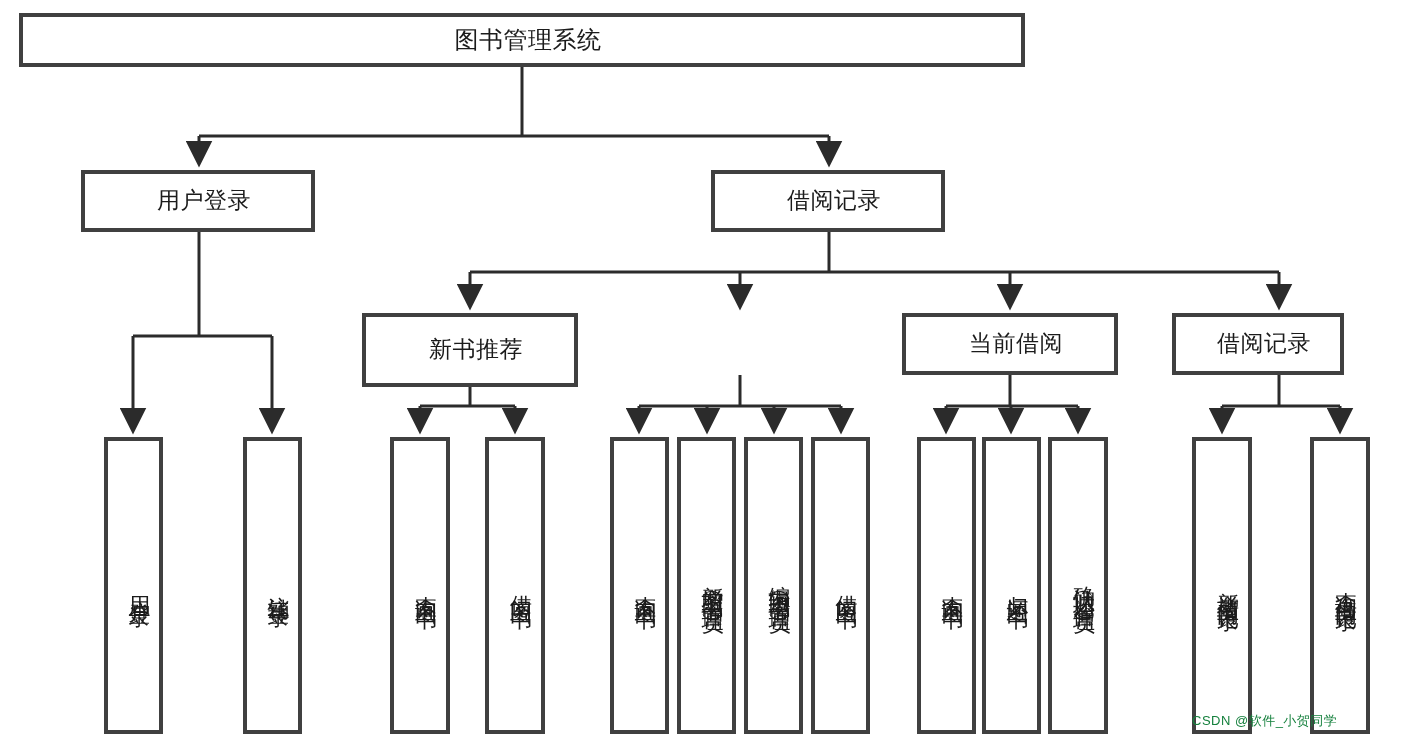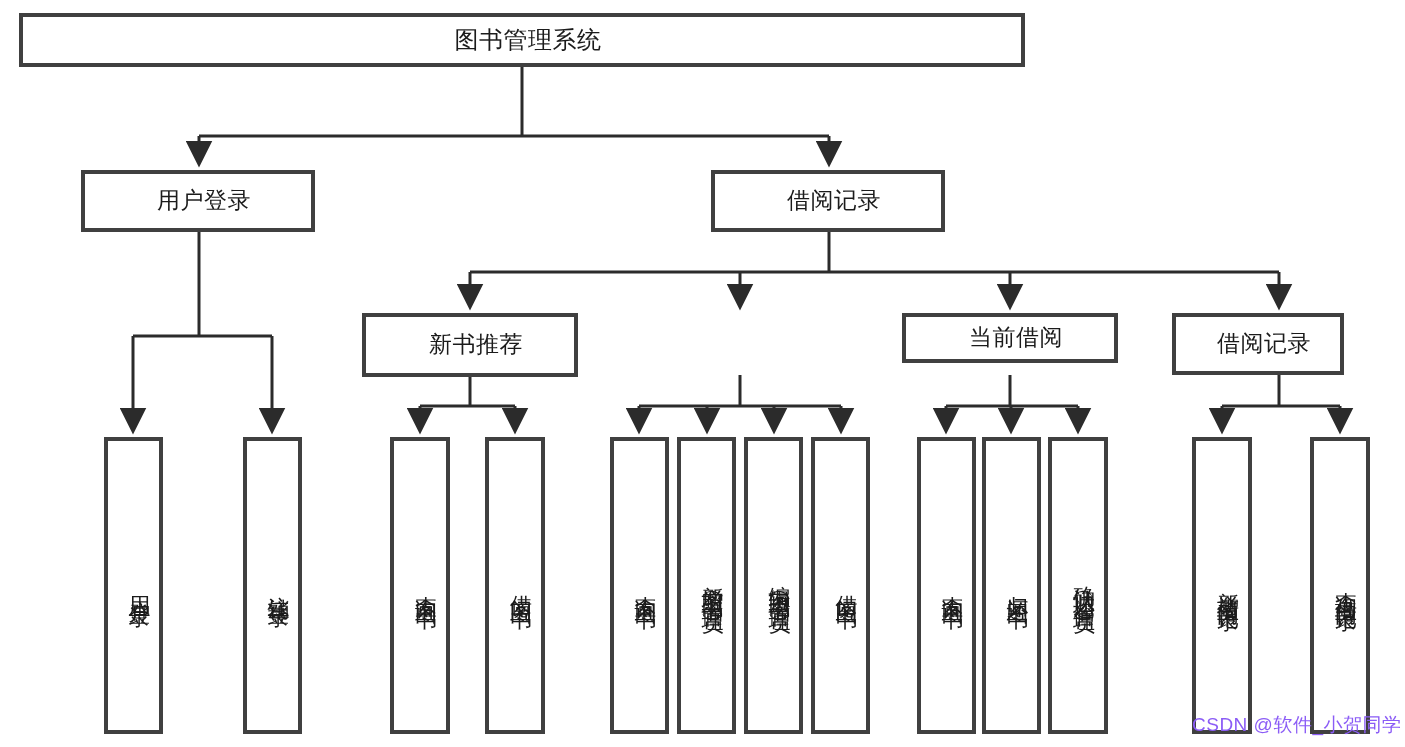--- a/index.html
+++ b/index.html
@@ -63,22 +63,22 @@
     font-size: 22px;
     line-height: 1.0;
     letter-spacing: 4px;
     white-space: nowrap;
     max-height: 265px;
   }
   .watermark {
     position: absolute;
     left: 1192px;
     top: 712px;
-    font-size: 19px;
-    color: #8b5cf6;
+    font-size: 13px;
+    color: #15803d;
     letter-spacing: 0.5px;
     z-index: 6;
     white-space: nowrap;
     pointer-events: none;
   }
 </style>
 </head>
 <body>
 
 <div id="canvas">
@@ -137,24 +137,24 @@
     <span class="node-label">图书管理系统</span>
   </div>
 
   <div class="node horiz" style="left:81px; top:170px; width:234px; height:62px;">
     <span class="node-label">用户登录</span>
   </div>
   <div class="node horiz" style="left:711px; top:170px; width:234px; height:62px;">
     <span class="node-label">借阅记录</span>
   </div>
 
-  <div class="node horiz" style="left:362px; top:313px; width:216px; height:64px;">
+  <div class="node horiz" style="left:362px; top:313px; width:216px; height:74px;">
     <span class="node-label">新书推荐</span>
   </div>
-  <div class="node horiz" style="left:902px; top:313px; width:216px; height:50px;font-family:Liberation Serif, serif;">
+  <div class="node horiz" style="left:902px; top:313px; width:216px; height:62px;font-family:Liberation Serif, serif;">
     <span class="node-label">当前借阅</span>
   </div>
   <div class="node horiz" style="left:1172px; top:313px; width:172px; height:62px;">
     <span class="node-label">借阅记录</span>
   </div>
 
   <div class="node vert" style="left:104px; top:437px; width:59px; height:297px;">
     <span class="node-label">用户登录</span>
   </div>
   <div class="node vert" style="left:243px; top:437px; width:59px; height:297px;">

